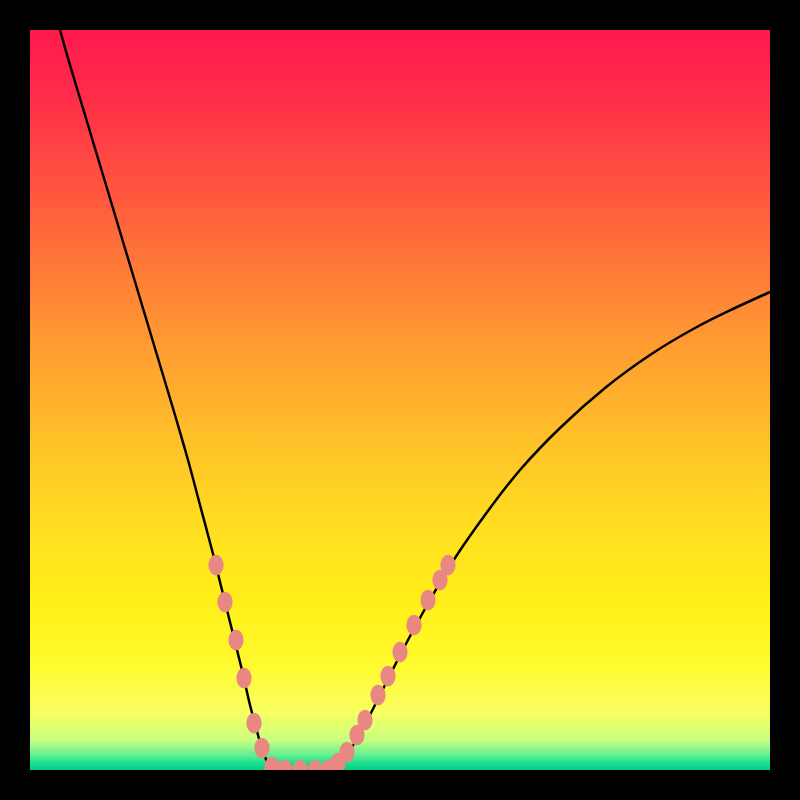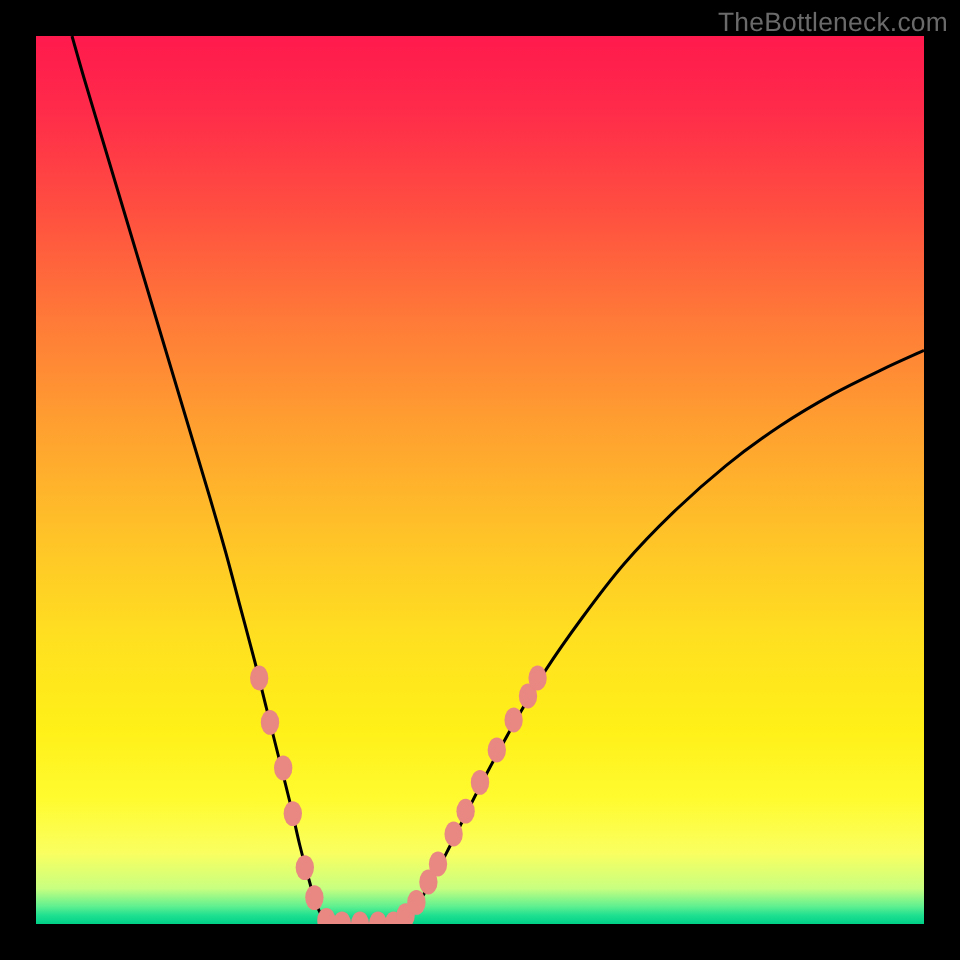--- a/index.html
+++ b/index.html
@@ -46,21 +46,20 @@
   svg.lines {
     position: absolute;
     left: 0; top: 0;
     width: 740px; height: 740px;
   }
 </style>
 </head>
 <body>
 
 <div class="chart-container">
-  <div class="watermark">TheBottleneck.com</div>
   <div class="plot-area">
     <svg class="lines" viewBox="0 0 740 740" preserveAspectRatio="none">
       <g>
         <path id="path-left" fill="none" stroke="#000" stroke-width="2.5" d="M 30 0 C 31.7 5.8, 35.8 20.8, 40 35 C 44.2 49.2, 50.0 68.3, 55 85 C 60.0 101.7, 65.0 118.3, 70 135 C 75.0 151.7, 80.0 168.3, 85 185 C 90.0 201.7, 95.0 218.3, 100 235 C 105.0 251.7, 110.0 268.3, 115 285 C 120.0 301.7, 125.0 318.3, 130 335 C 135.0 351.7, 140.3 369.2, 145 385 C 149.7 400.8, 153.8 415.0, 158 430 C 162.2 445.0, 166.0 460.0, 170 475 C 174.0 490.0, 178.3 505.8, 182 520 C 185.7 534.2, 188.7 546.7, 192 560 C 195.3 573.3, 198.7 586.7, 202 600 C 205.3 613.3, 209.0 627.5, 212 640 C 215.0 652.5, 217.3 664.2, 220 675 C 222.7 685.8, 225.7 696.7, 228 705 C 230.3 713.3, 232.0 720.0, 234 725 C 236.0 730.0, 237.7 732.5, 240 735 C 242.3 737.5, 246.7 739.2, 248 740"></path>
         <path id="path-flat" fill="none" stroke="#000" stroke-width="2.5" d="M 248 740 C 250.0 740.0, 255.5 740.0, 260 740 C 264.5 740.0, 270.0 740.0, 275 740 C 280.0 740.0, 285.8 740.0, 290 740 C 294.2 740.0, 298.3 740.0, 300 740"></path>
         <path id="path-right" fill="none" stroke="#000" stroke-width="2.5" d="M 300 740 C 301.7 738.7, 306.7 735.3, 310 732 C 313.3 728.7, 316.3 725.3, 320 720 C 323.7 714.7, 327.8 707.5, 332 700 C 336.2 692.5, 340.3 684.2, 345 675 C 349.7 665.8, 354.5 655.8, 360 645 C 365.5 634.2, 371.3 622.5, 378 610 C 384.7 597.5, 392.2 583.7, 400 570 C 407.8 556.3, 415.8 542.2, 425 528 C 434.2 513.8, 444.2 499.7, 455 485 C 465.8 470.3, 477.5 454.5, 490 440 C 502.5 425.5, 515.8 411.7, 530 398 C 544.2 384.3, 560.0 370.2, 575 358 C 590.0 345.8, 605.0 335.0, 620 325 C 635.0 315.0, 650.8 305.8, 665 298 C 679.2 290.2, 692.5 284.0, 705 278 C 717.5 272.0, 734.2 264.7, 740 262"></path>
       </g>
       <g id="markers-group">
           <ellipse cx="186" cy="535" rx="7.6499999999999995" ry="10.35" fill="#e98782"></ellipse>
           <ellipse cx="195" cy="572" rx="7.6499999999999995" ry="10.35" fill="#e98782"></ellipse>

